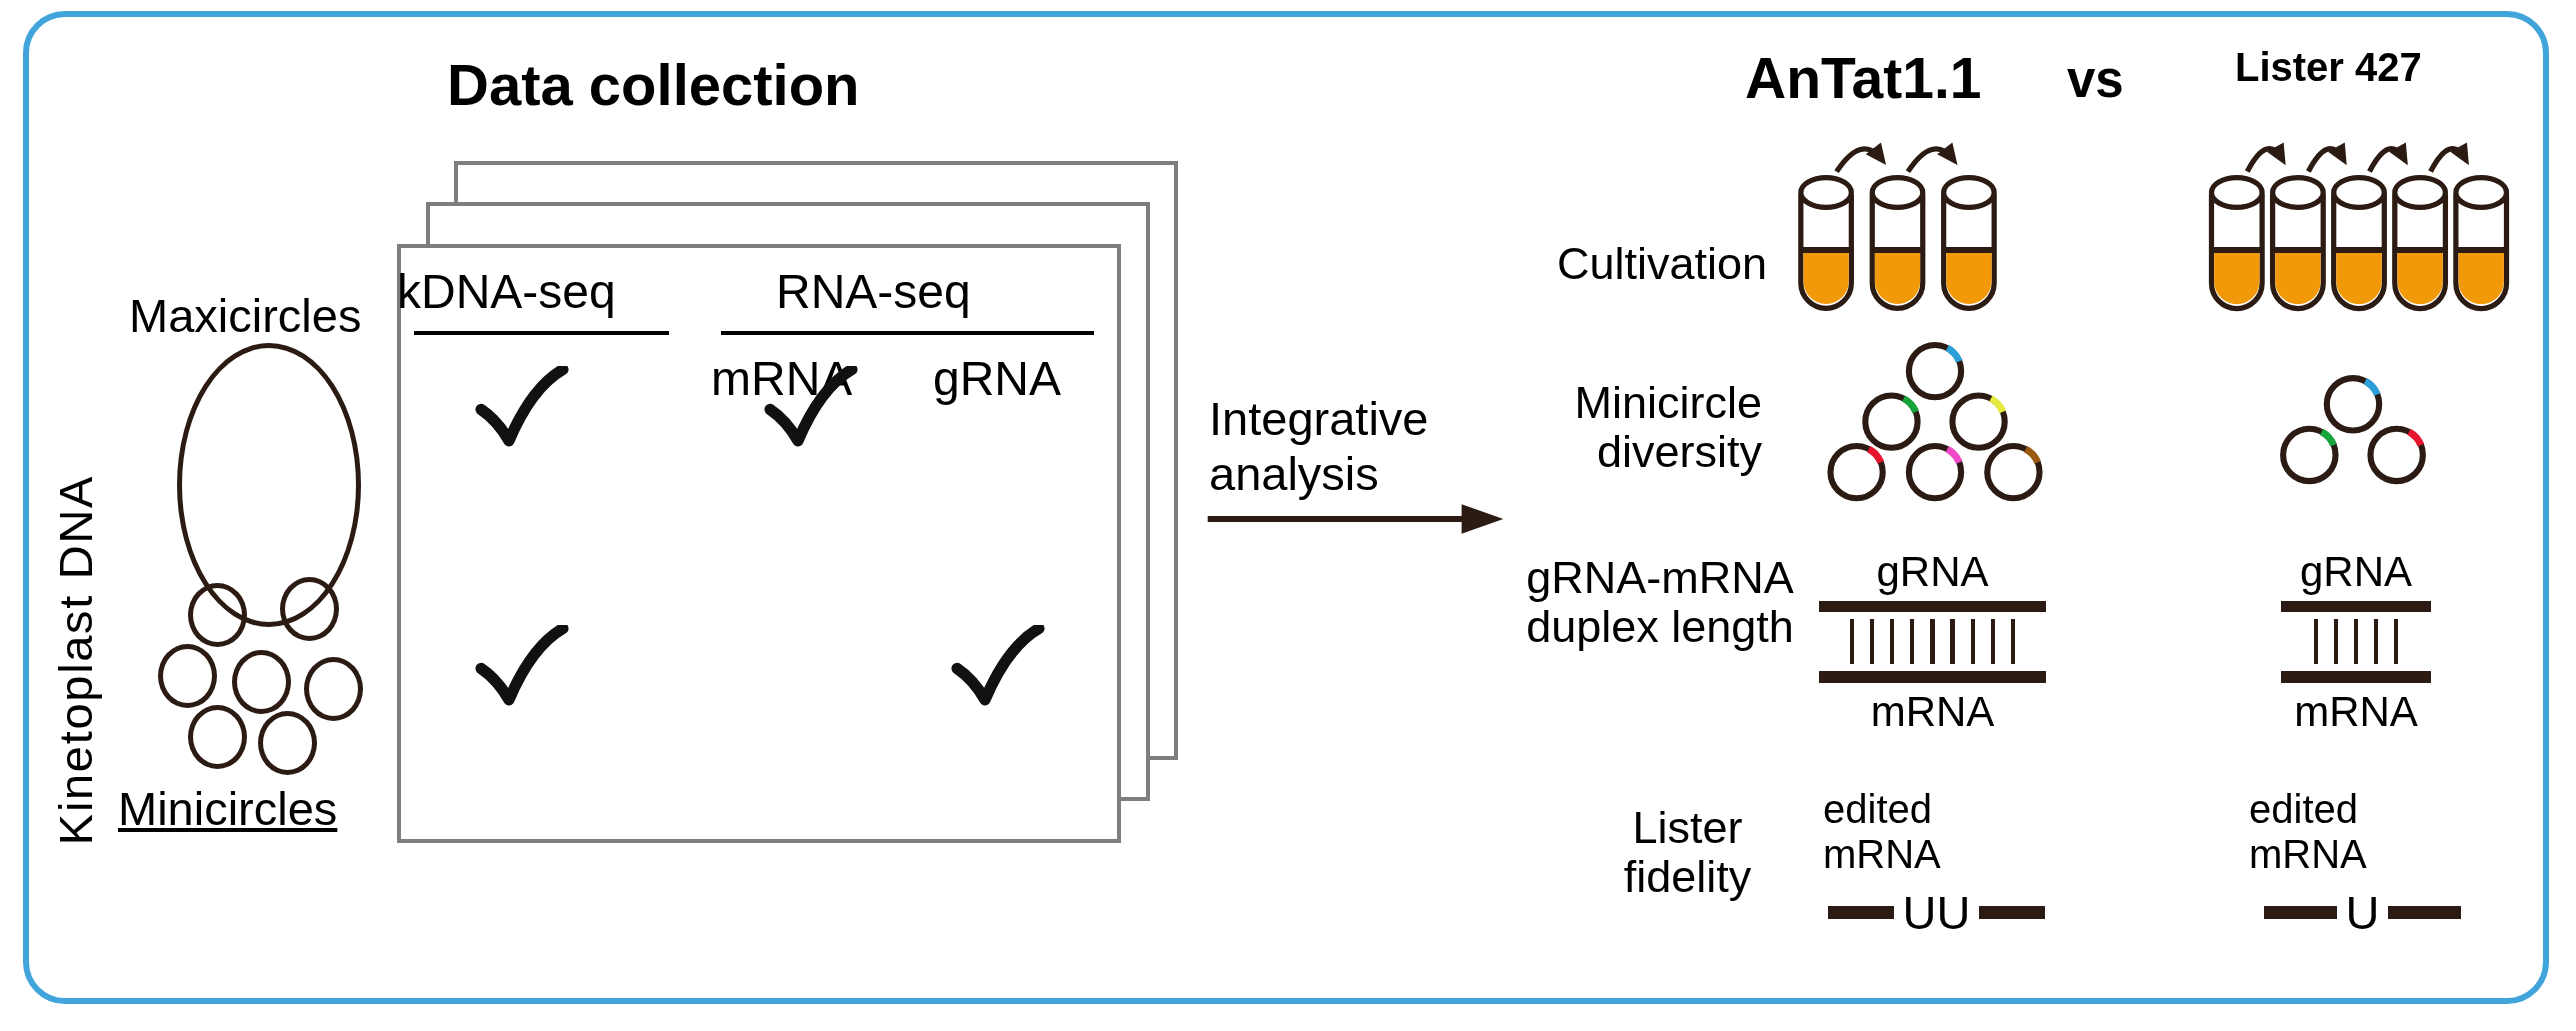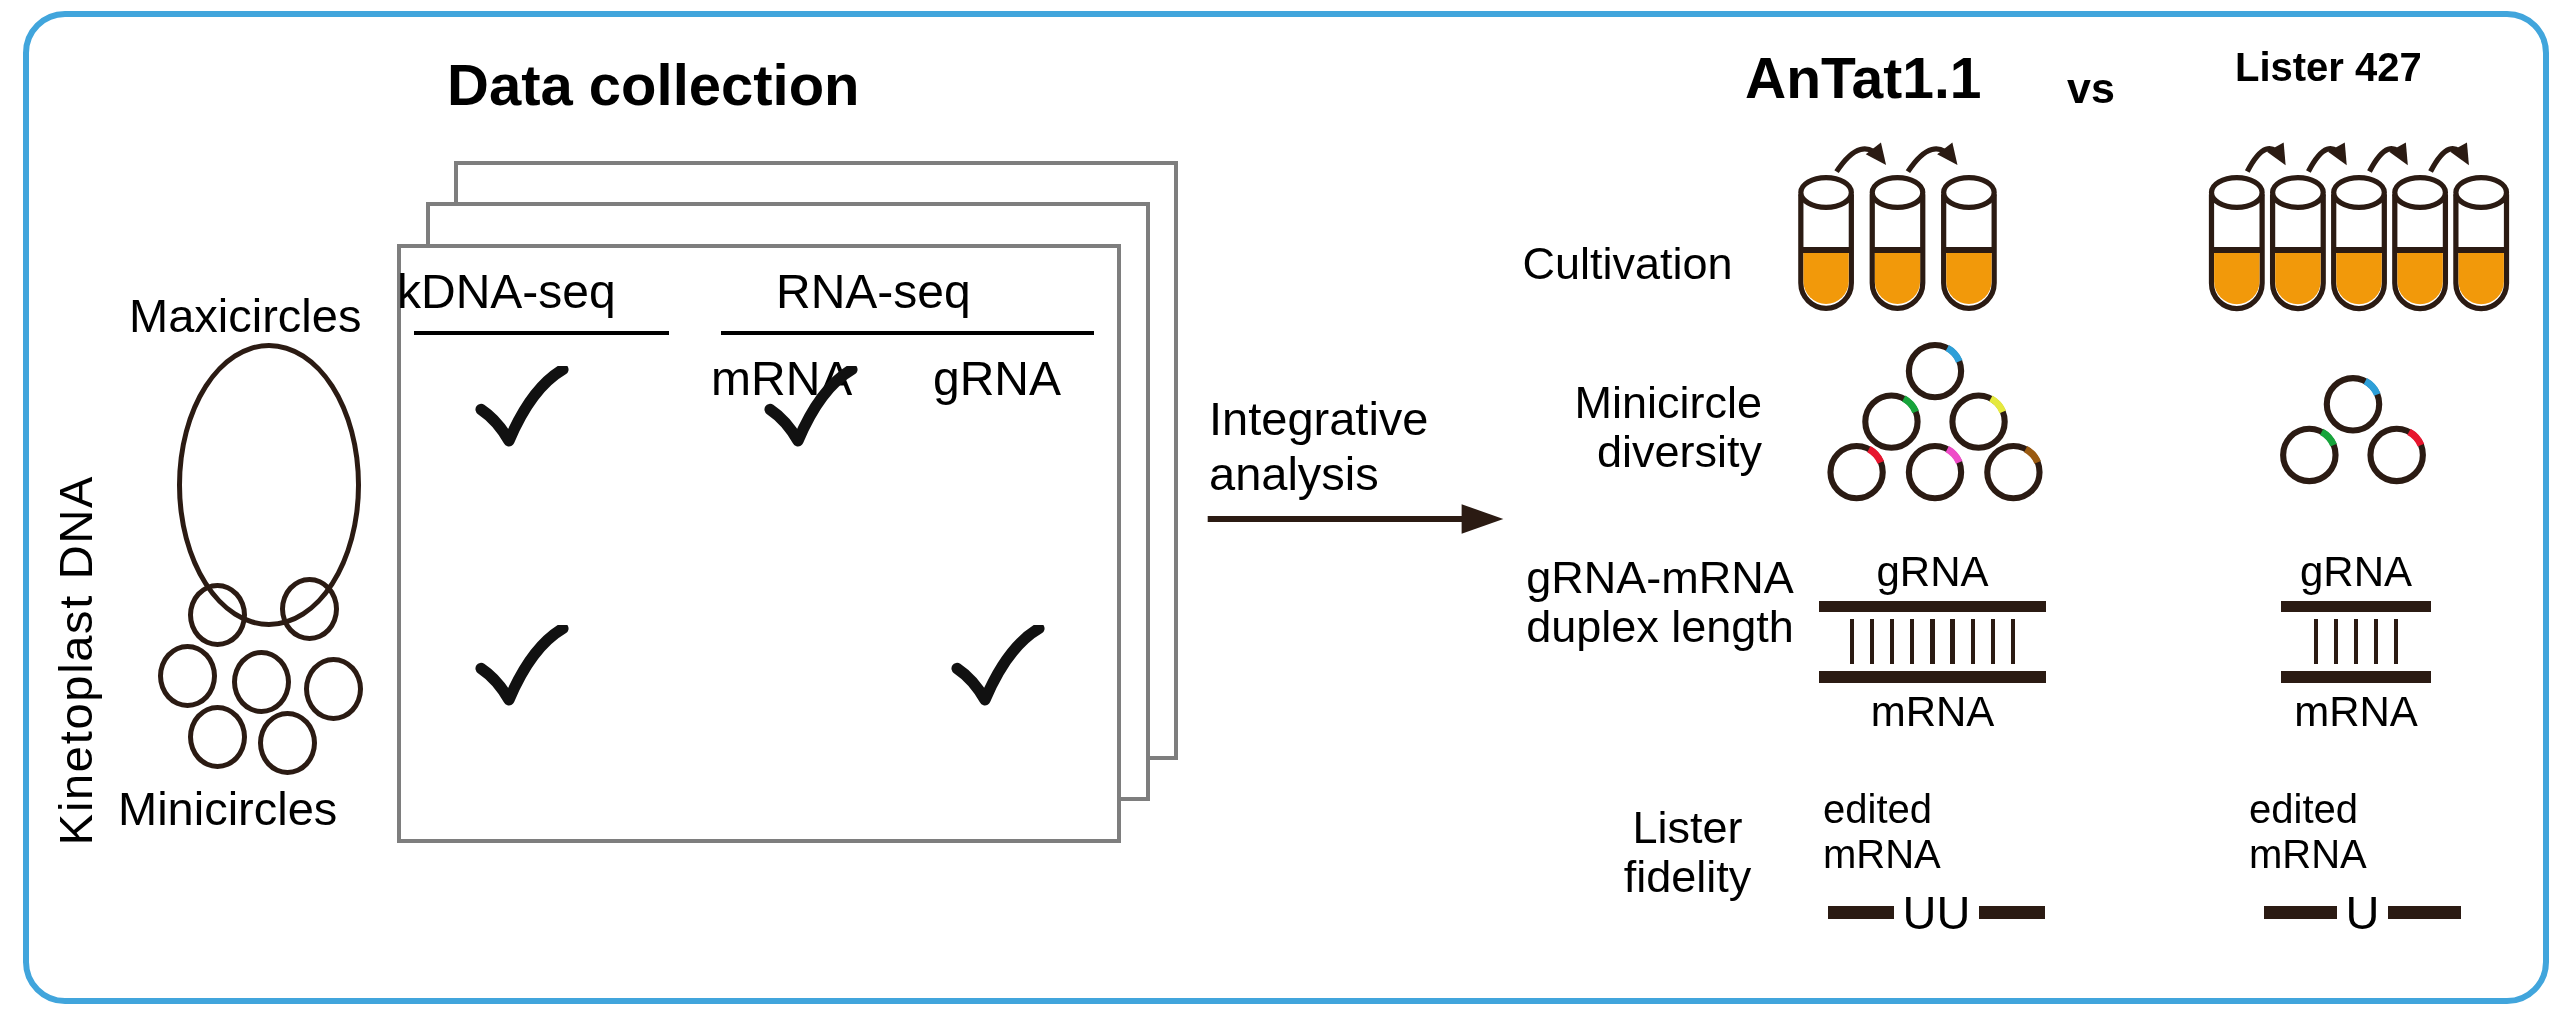--- a/index.html
+++ b/index.html
@@ -56,21 +56,21 @@
 <div class="bigellipse"></div>
 
 <div class="minicirc" style="left:188px;top:583px;"></div>
 <div class="minicirc" style="left:280px;top:577px;"></div>
 <div class="minicirc" style="left:158px;top:644px;"></div>
 <div class="minicirc" style="left:232px;top:650px;"></div>
 <div class="minicirc" style="left:304px;top:657px;"></div>
 <div class="minicirc" style="left:188px;top:705px;"></div>
 <div class="minicirc" style="left:258px;top:711px;"></div>
 
-<div class="lbl" style="left:118px;top:781px;width:279px;font-size:47px;">Minicircles</div>
+<div class="lbl" style="left:118px;top:781px;width:279px;font-size:47px;text-decoration:underline;">Minicircles</div>
 
 <div class="card back"></div>
 <div class="card middle"></div>
 <div class="card front"></div>
 
 <div class="lbl" style="left:397px;top:264px;width:262px;font-size:48px;">kDNA-seq</div>
 <div class="lbl" style="left:776px;top:264px;width:262px;font-size:48px;">RNA-seq</div>
 <div class="rule" style="left:414px;top:331px;width:255px;"></div>
 <div class="rule" style="left:721px;top:331px;width:373px;"></div>
 <div class="lbl" style="left:711px;top:351px;width:174px;font-size:48px;">mRNA</div>
@@ -92,24 +92,24 @@
 <div class="lbl" style="left:1209px;top:391px;width:244px;font-size:47px;line-height:55px;white-space:normal;">
   <span>Integrative</span><br>
   <span>analysis</span>
 </div>
 <svg style="position:absolute;left:1202px;top:499px;" width="314" height="40" viewBox="0 0 360 46">
   <line x1="6" y1="23" x2="300" y2="23" stroke="#2B1B13" stroke-width="7"></line>
   <path d="M298,6 L346,23 L298,40 Z" fill="#2B1B13"></path>
 </svg>
 
 <div class="lbl bold" style="left:1745px;top:45px;width:262px;font-size:57px;">AnTat1.1</div>
-<div class="lbl bold" style="left:2067px;top:64px;width:87px;font-size:43px;">vs</div>
+<div class="lbl bold" style="left:2067px;top:50px;width:87px;font-size:51px;">vs</div>
 <div class="lbl bold" style="left:2235px;top:45px;width:262px;font-size:40px;">Lister 427</div>
 
-<div class="rowlabel" style="left:1488px;top:239px;width:279px;">Cultivation</div>
+<div class="rowlabel" style="left:1488px;top:239px;width:279px;text-align:right;">Cultivation</div>
 <div class="rowlabel" style="left:1483px;top:378px;width:279px;text-align:right;">
   <span>Minicircle</span><br>
   <span>diversity</span>
 </div>
 <div class="rowlabel" style="left:1503px;top:553px;width:314px;">
   <span>gRNA-mRNA</span><br>
   <span>duplex length</span>
 </div>
 <div class="rowlabel" style="left:1548px;top:803px;width:279px;">
   <span>Lister</span><br>

